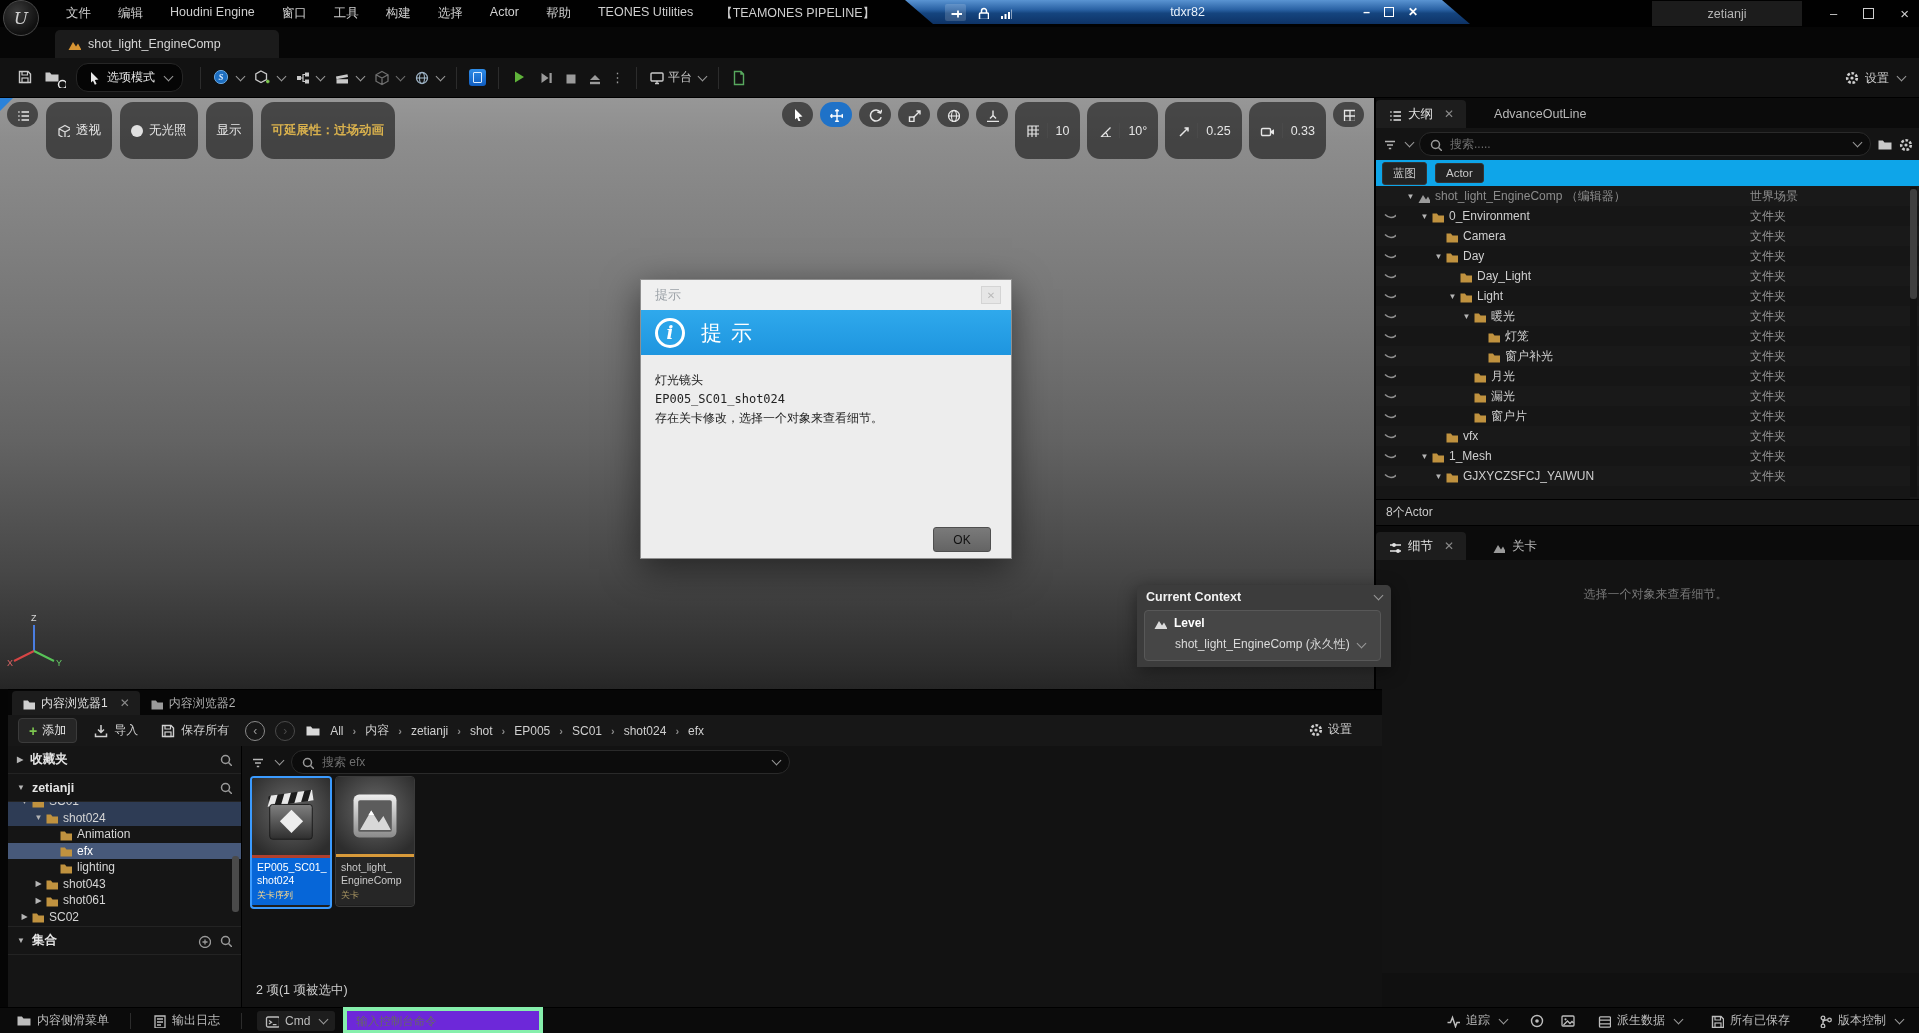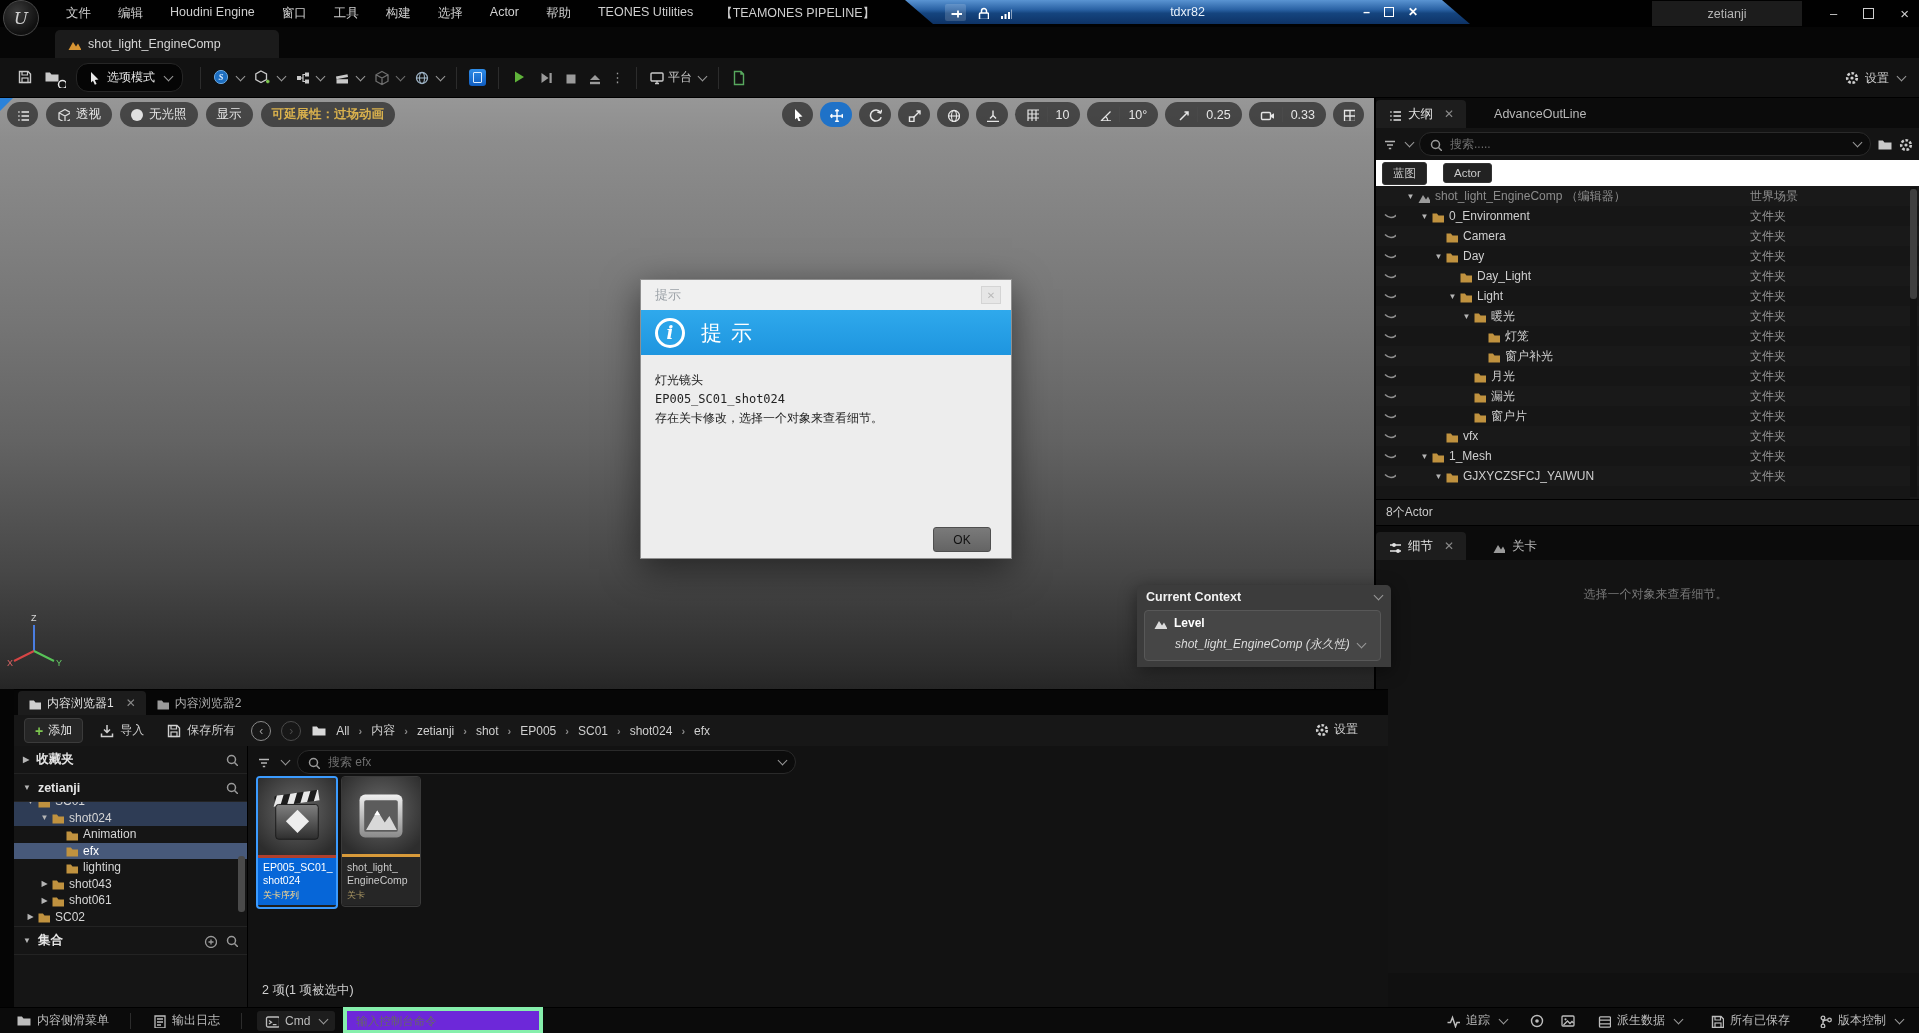--- a/index.html
+++ b/index.html
@@ -41,21 +41,21 @@
   .toolbar{left:0;top:58px;width:1919px;height:40px;background:#121212;border-bottom:1px solid #000;display:flex;align-items:center;padding-left:12px;box-sizing:border-box;color:#c9c9c9;}
   .tbtn{display:flex;align-items:center;gap:3px;padding:4px 5px;border-radius:3px;}
   .modepill{background:#050505;border:1px solid #262626;border-radius:12px;display:flex;align-items:center;gap:6px;padding:5px 10px;margin:0 10px;color:#e0e0e0;}
   .bluesq{width:17px;height:17px;border-radius:3px;background:linear-gradient(180deg,#2f8de8,#0f5cc0);display:flex;align-items:center;justify-content:center;}
   .bluesq i{display:block;width:7px;height:9px;border:1.5px solid #dcecff;border-radius:1px;}
   .settings-right{position:absolute;right:14px;top:58px;height:40px;display:flex;align-items:center;gap:5px;color:#cfcfcf;}
 
   
   .viewport{left:0;top:98px;width:1374px;height:591px;background:linear-gradient(180deg,#979797 0%,#8d8d8d 7%,#757575 38%,#636363 58%,#474747 80%,#2e2e2e 96%,#262626 100%);overflow:hidden;}
   .vpcorner{position:absolute;left:0;top:0;width:0;height:0;border-top:13px solid #2b82d9;border-right:13px solid transparent;}
-  .pill{background:rgba(22,22,22,.62);border-radius:13px;height:25px;display:flex;align-items:center;gap:6px;padding:0 11px;color:#e6e6e6;font-size:12.5px;}
+  .pill{background:rgba(22,22,22,.62);border-radius:13px;height:25px;display:flex;align-items:center;gap:6px;padding:16px 11px;color:#e6e6e6;font-size:12.5px;}
   .vp-left{position:absolute;left:7px;top:4px;display:flex;gap:8px;}
   .vp-right{position:absolute;right:10px;top:4px;display:flex;gap:7px;}
   .pill.sq{border-radius:13px;padding:0 9px;}
   .pill .seg{width:1px;height:15px;background:#4a4a4a;margin:0 2px;}
   .pill.gold{color:#d9b14d;font-weight:bold;}
   .pill.active{background:#1f72c8;color:#fff;}
   .axis{position:absolute;left:6px;bottom:22px;width:56px;height:56px;}
   .vcursor{position:absolute;left:712px;top:257px;width:14px;height:18px;}
 
   
@@ -68,54 +68,54 @@
   .dlg-band .t{color:#fff;font-size:21px;letter-spacing:9px;}
   .dlg-body{padding:16px 14px;font-family:"DejaVu Sans Mono",monospace;font-size:12px;color:#222;line-height:19px;}
   .dlg-ok{position:absolute;right:20px;bottom:6px;width:56px;height:23px;background:linear-gradient(180deg,#7a7a7a,#646464);border:1px solid #4f4f4f;border-radius:3px;
     color:#111;font-size:12px;display:flex;align-items:center;justify-content:center;}
 
   
   .curctx{left:1137px;top:585px;width:254px;height:82px;background:#3c3c3c;border-radius:5px 5px 0 0;box-shadow:0 4px 18px rgba(0,0,0,.45);z-index:20;color:#eee;}
   .curctx .hdr{height:24px;display:flex;align-items:center;padding:0 9px;font-weight:bold;font-size:12.5px;color:#f2f2f2;}
   .curctx .inner{margin:1px 10px 0 7px;background:#464646;border:1px solid #585858;border-radius:4px;padding:5px 8px 7px;}
   .curctx .lvl{display:flex;align-items:center;gap:7px;font-weight:bold;color:#fff;}
-  .curctx .val{display:flex;align-items:center;margin:6px 0 0 22px;color:#dcdcdc;font-size:12px;font-style:italic;}
+  .curctx .val{display:flex;align-items:center;margin:6px 0 0 22px;color:#dcdcdc;font-size:12px;}
 
   
   .dock{left:1374px;top:98px;width:545px;height:909px;background:#101010;border-left:2px solid #000;box-sizing:border-box;}
   .dtabs{height:30px;background:#0b0b0b;display:flex;align-items:flex-end;}
   .dtab{height:28px;display:flex;align-items:center;gap:7px;padding:0 12px;color:#b9b9b9;font-size:12.5px;}
   .dtab.on{background:#1d1d1d;border-radius:4px 4px 0 0;color:#e3e3e3;}
   .dtab .x{color:#8a8a8a;font-size:12px;margin-left:4px;}
   .srow{height:32px;display:flex;align-items:center;padding:0 6px;gap:6px;background:#141414;}
   .searchpill{flex:1;height:22px;background:#0c0c0c;border:1px solid #2a2a2a;border-radius:12px;display:flex;align-items:center;gap:6px;padding:0 9px;color:#7c7c7c;}
   .searchpill input{flex:1;background:transparent;border:none;outline:none;color:#cfcfcf;font-size:12px;font-family:inherit;}
   .searchpill input::placeholder{color:#6e6e6e;}
-  .fbtns{height:26px;display:flex;align-items:center;gap:16px;padding:0 6px;background:#ffffff;}
+  .fbtns{height:26px;display:flex;align-items:center;gap:8px;padding:0 6px;background:#0ea5e9;}
   .fbtn{background:#222;border:1px solid #333;border-radius:3px;padding:3px 10px;color:#c9c9c9;font-size:11.5px;}
   .ohead{height:26px;background:#1e1e1e;border-top:1px solid #000;border-bottom:1px solid #000;display:flex;align-items:center;color:#d2d2d2;font-size:12px;position:relative;}
   .ohead .tcol{position:absolute;left:374px;}
   .orows{height:313px;overflow:hidden;background:#151515;position:relative;}
   .orow{height:20px;display:flex;align-items:center;position:relative;font-size:12px;color:#cfcfcf;}
   .orow:nth-child(odd){background:#191919;}
   .orow:nth-child(even){background:#161616;}
   .orow .eye{width:26px;display:flex;justify-content:center;color:#8f8f8f;flex:none;}
   .orow .exp{width:13px;color:#b5b5b5;font-size:8px;flex:none;text-align:center;}
   .orow .exp.none{visibility:hidden;}
   .orow .typ{position:absolute;left:374px;color:#969696;}
   .orow.dim .lbl,.orow.dim .typ{color:#8c8c8c;}
   .folder{color:#c0923f;}
   .oscroll{position:absolute;right:2px;top:1px;width:7px;height:310px;background:#111;}
   .oscroll .thumb{position:absolute;top:2px;left:0;width:7px;height:110px;background:#3f3f3f;border-radius:3px;}
   .ofoot{height:25px;background:#161616;border-top:1px solid #000;display:flex;align-items:center;padding:0 10px;color:#c9c9c9;}
   .dempty{height:413px;background:#131313;position:relative;}
   .dempty .hint{position:absolute;left:16px;right:0;top:26px;text-align:center;color:#787878;font-size:12px;}
 
   
-  .cb{left:14px;top:689px;width:1374px;height:318px;background:#131313;border-top:1px solid #000;box-sizing:border-box;}
+  .cb{left:8px;top:689px;width:1374px;height:318px;background:#131313;border-top:1px solid #000;box-sizing:border-box;}
   .cbtabs{height:25px;background:#060606;display:flex;align-items:flex-end;}
   .cbtab{height:24px;display:flex;align-items:center;gap:6px;padding:0 10px;color:#b0b0b0;font-size:12px;}
   .cbtab.on{background:#1c1c1c;border-radius:4px 4px 0 0;color:#e0e0e0;}
   .cbbar{height:31px;display:flex;align-items:center;background:#171717;border-bottom:1px solid #000;padding:0 10px;gap:10px;color:#cfcfcf;}
   .addbtn{background:#262626;border:1px solid #3b3b3b;border-radius:4px;height:23px;display:flex;align-items:center;gap:5px;padding:0 10px;color:#e8e8e8;}
   .addbtn .plus{color:#7ec850;font-weight:bold;font-size:14px;}
   .navcirc{width:18px;height:18px;border-radius:50%;border:1.4px solid #8a8a8a;display:flex;align-items:center;justify-content:center;color:#9a9a9a;}
   .navcirc.dim{border-color:#4a4a4a;color:#4a4a4a;}
   .crumb{display:flex;align-items:center;gap:9px;color:#cfcfcf;font-size:12px;}
   .crumb .gt{color:#8a8a8a;font-weight:bold;font-size:11px;}

